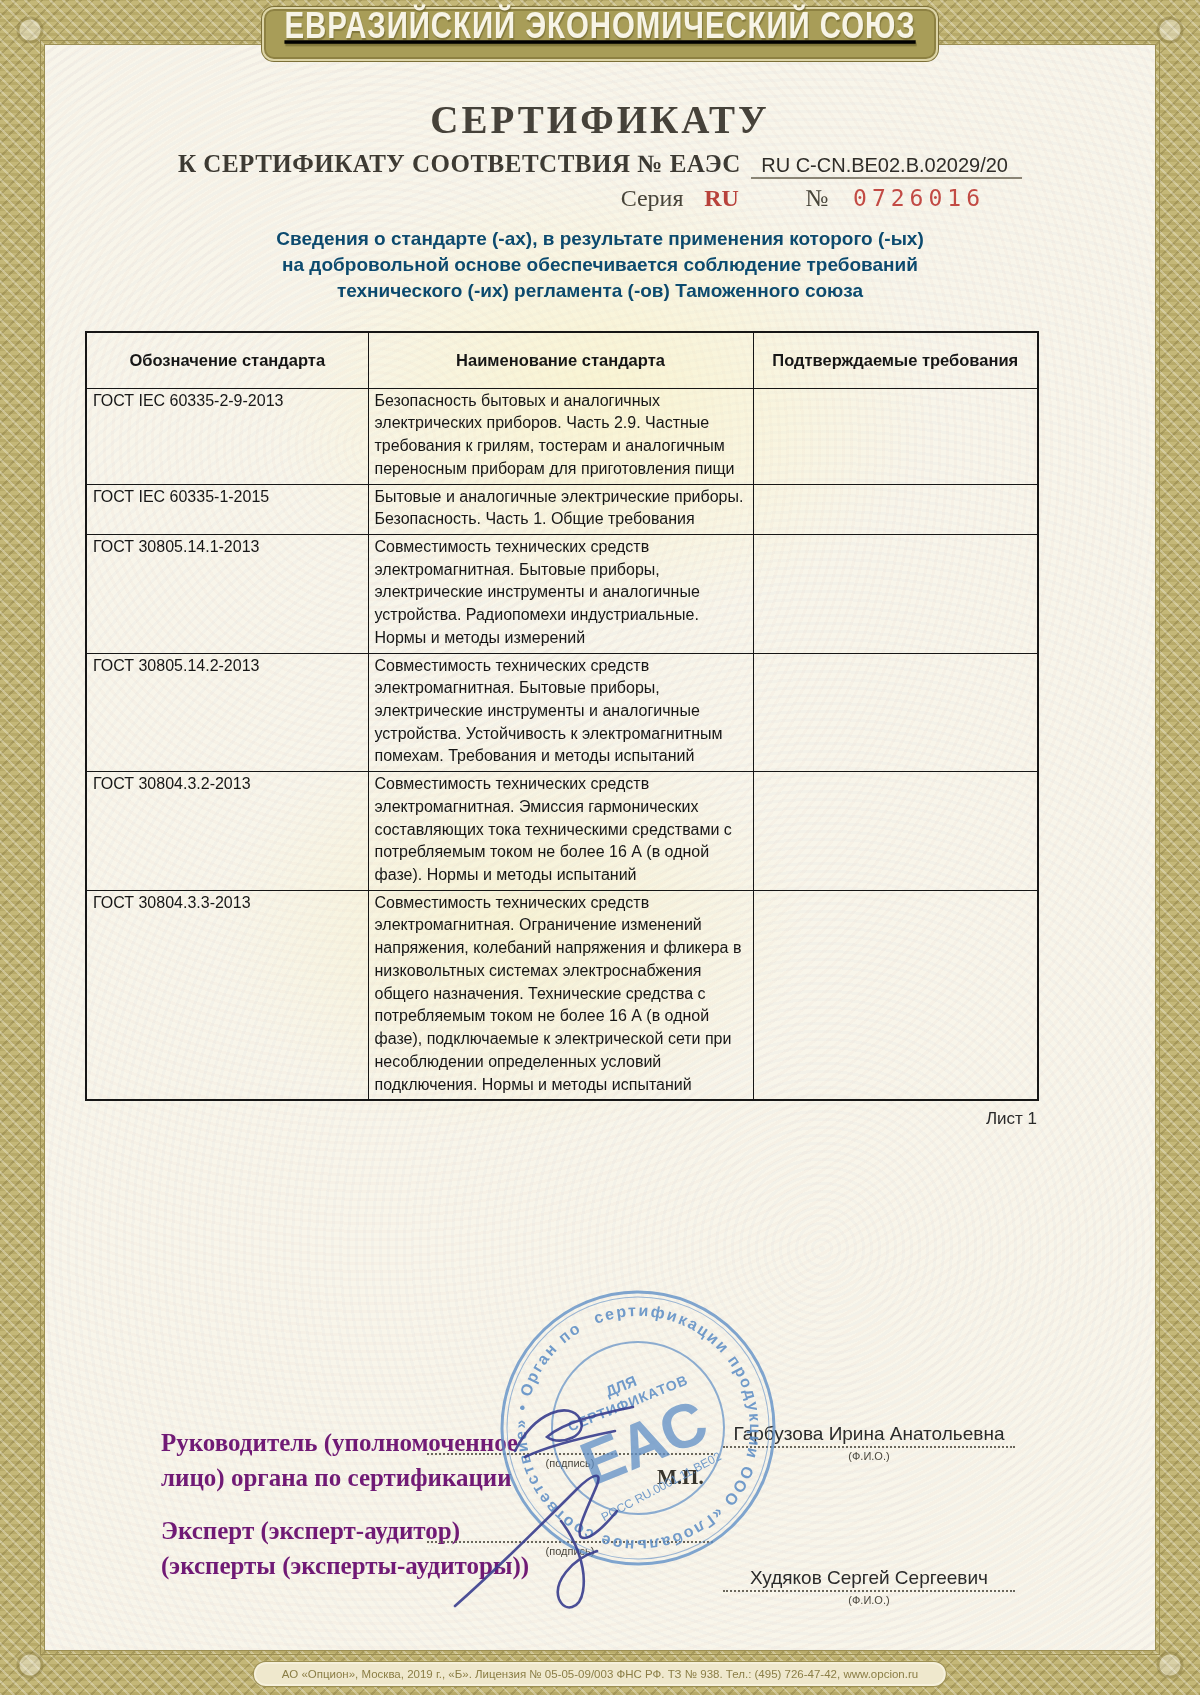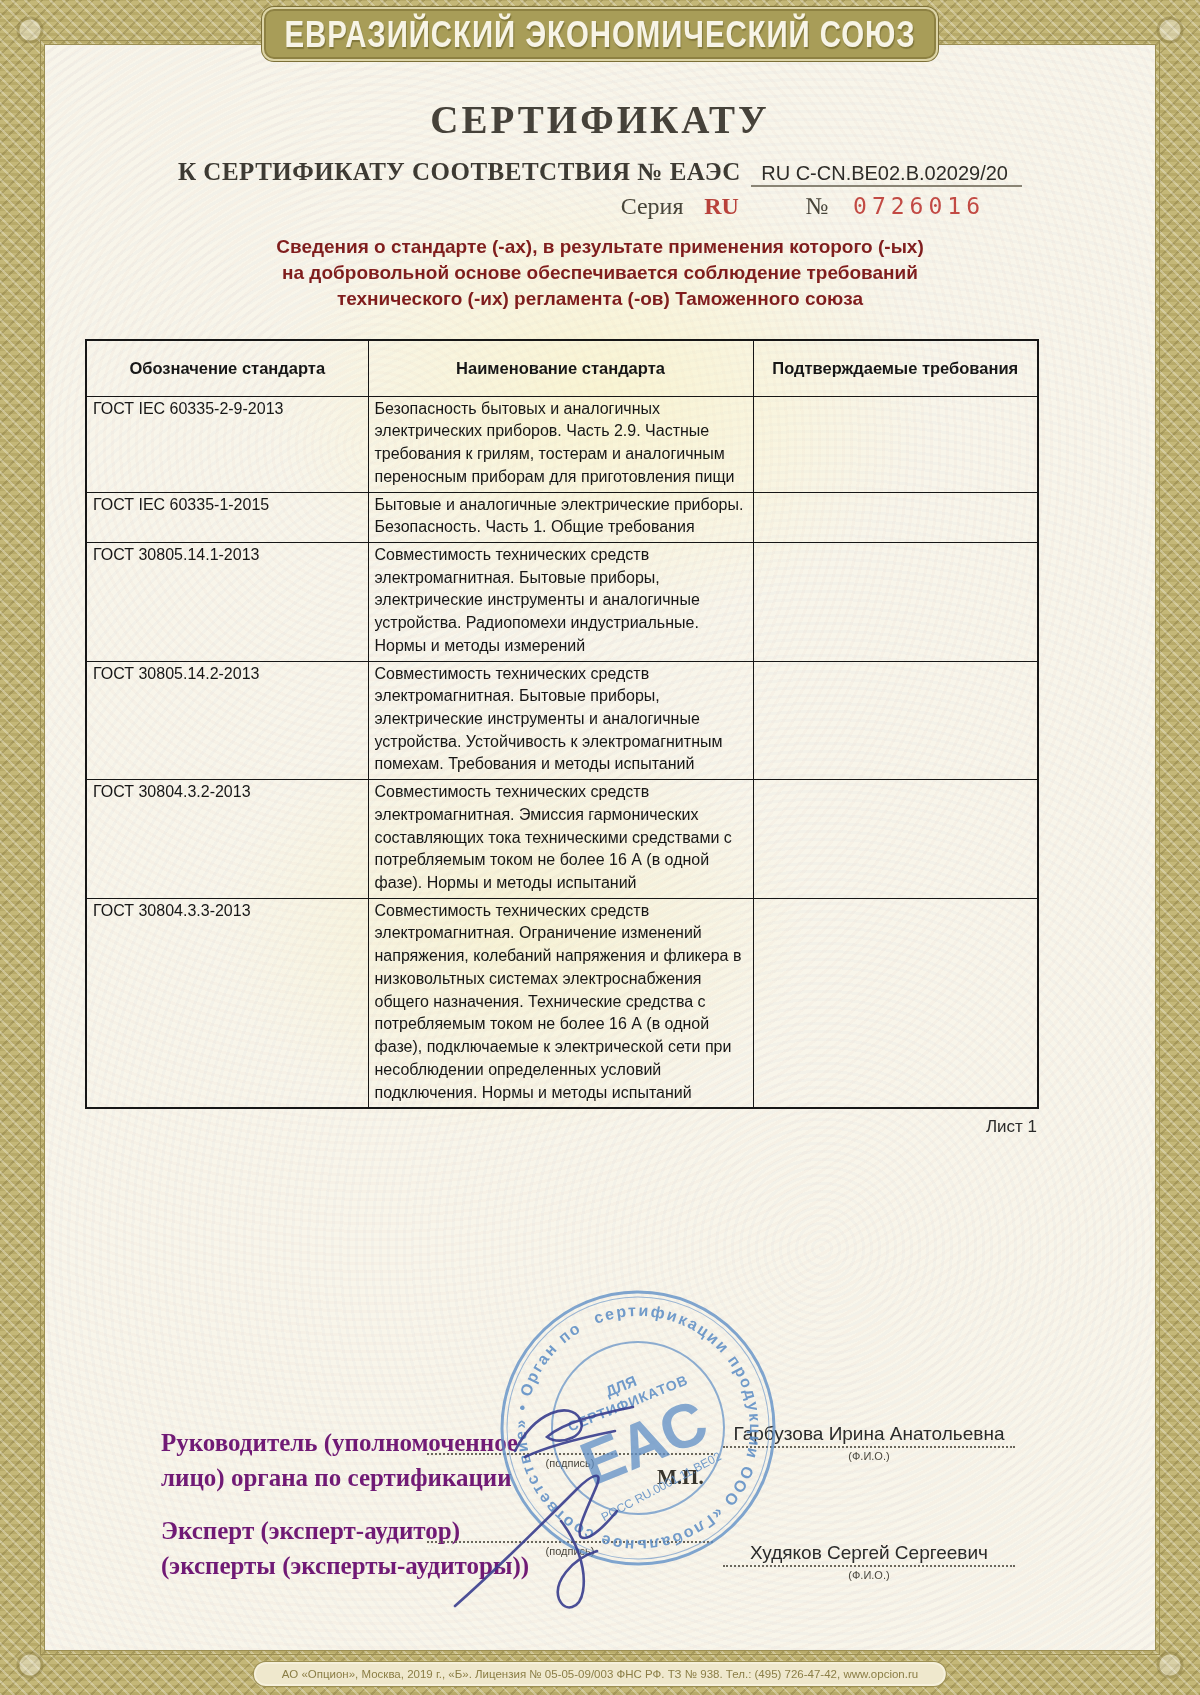--- a/index.html
+++ b/index.html
@@ -21,35 +21,35 @@
     background:#f8f5ea;border:1px solid #9c8f53;outline:1px solid #9c8f53;outline-offset:3px;z-index:1;}
   .inner::before{content:"";position:absolute;inset:0;pointer-events:none;
     background:
       radial-gradient(ellipse 480px 320px at 50% 22%, rgba(250,243,190,.55), transparent 70%),
       radial-gradient(ellipse 420px 300px at 42% 55%, rgba(245,238,185,.45), transparent 70%),
       repeating-radial-gradient(circle at 30% 25%, rgba(210,160,150,.05) 0 3px, transparent 3px 8px),
       repeating-radial-gradient(circle at 70% 75%, rgba(150,170,205,.05) 0 3px, transparent 3px 8px);}
   .banner{position:absolute;top:7px;left:50%;transform:translateX(-50%);z-index:3;
     width:676px;height:54px;border-radius:12px;background:#a89d58;
     box-shadow:0 0 0 1px #7c7038, inset 0 0 0 2px #ddd5a8, inset 0 0 0 4px #8d8142;
-    display:flex;align-items:center;justify-content:center;}
+    display:flex;align-items:flex-start;justify-content:center;text-decoration:underline;}
   .banner-text{font-weight:bold;font-size:32px;letter-spacing:1px;color:#f7f4e6;
     transform:scale(.92,1.18);white-space:nowrap;text-shadow:1px 2px 1px rgba(95,85,35,.55);}
   .content{position:absolute;inset:0;padding:0 20px;z-index:2;}
   .doc-title{margin-top:52px;text-align:center;font-family:"Liberation Serif",serif;
     font-weight:bold;font-size:39px;letter-spacing:3px;color:#46423a;}
-  .cert-line{margin-top:16px;text-align:center;color:#3d3a33;}
+  .cert-line{margin-top:8px;text-align:center;color:#3d3a33;}
   .cert-label{font-family:"Liberation Serif",serif;font-weight:bold;font-size:25px;letter-spacing:.5px;}
   .cert-number{font-size:20px;color:#2e2c28;border-bottom:2px solid #8a8474;padding:0 14px 1px 10px;margin-left:6px;}
   .series-line{margin-top:6px;text-align:right;padding-right:150px;font-size:24px;color:#474439;}
   .series-label{font-family:"Liberation Serif",serif;margin-right:14px;}
   .series-value{font-family:"Liberation Serif",serif;font-weight:bold;color:#b8413a;margin-right:60px;}
   .number-sign{font-family:"Liberation Serif",serif;margin-right:18px;}
   .number-value{font-family:"DejaVu Sans Mono",monospace;color:#c24a44;letter-spacing:5px;font-size:23px;}
-  .subtitle{margin-top:14px;text-align:center;font-weight:bold;font-size:19px;color:#7f1d1d;line-height:1.38;}
+  .subtitle{margin-top:14px;text-align:center;font-weight:bold;font-size:19px;color:#0c4a6e;line-height:1.38;}
   table.standards{border-collapse:collapse;width:952px;margin:26px 0 0 20px;
     border:2px solid #161616;table-layout:fixed;}
   table.standards th, table.standards td{border:1.8px solid #161616;vertical-align:top;
     padding:1px 6px 3px 6px;color:#161616;}
   table.standards th{font-size:16.5px;font-weight:bold;text-align:center;padding:18px 2px;}
   table.standards td{font-size:16px;line-height:1.42;}
   .col1{width:282px;} .col2{width:385px;} .col3{width:285px;}
   td.code-cell{padding-left:5px;}
   td.req-cell{min-height:20px;}
   .sheet-label{width:972px;margin-top:8px;text-align:right;font-size:17px;color:#2a2a2a;}
@@ -60,21 +60,21 @@
   .role2{left:96px;top:122px;}
   .sig-line{position:absolute;border-bottom:2px dotted #6a675c;width:286px;}
   .sig-line1{left:362px;top:62px;}
   .sig-line2{left:362px;top:150px;}
   .sig-caption{position:absolute;font-size:11px;color:#4a473e;width:286px;text-align:center;}
   .sig-caption1{left:362px;top:66px;}
   .sig-caption2{left:362px;top:154px;}
   .mp{position:absolute;left:592px;top:74px;font-family:"Liberation Serif",serif;
     font-weight:bold;font-size:21px;color:#37342c;}
   .name-block{position:absolute;left:648px;width:312px;text-align:center;}
-  .name1{top:32px;} .name2{top:151px;text-align:center;}
+  .name1{top:32px;} .name2{top:176px;text-align:center;}
   .name-text{font-size:19px;color:#2a2a2a;}
   .name-line{border-bottom:2px dotted #6a675c;width:292px;margin:1px auto 2px auto;}
   .fio{font-size:11px;color:#4a473e;}
   .stamp{position:absolute;left:428px;top:-108px;width:290px;height:290px;
     transform:rotate(-22deg);opacity:.88;pointer-events:none;}
   .ink{position:absolute;left:300px;top:-20px;width:420px;height:270px;pointer-events:none;}
   .footer-capsule{position:absolute;left:50%;bottom:11px;transform:translateX(-50%);z-index:3;
     background:#efe8cd;border-radius:14px;padding:4px 26px;white-space:nowrap;
     box-shadow:0 0 0 2px #f6f1dc, 0 0 0 3px #9c8f53;
     font-size:11.5px;color:#8a7d45;}

